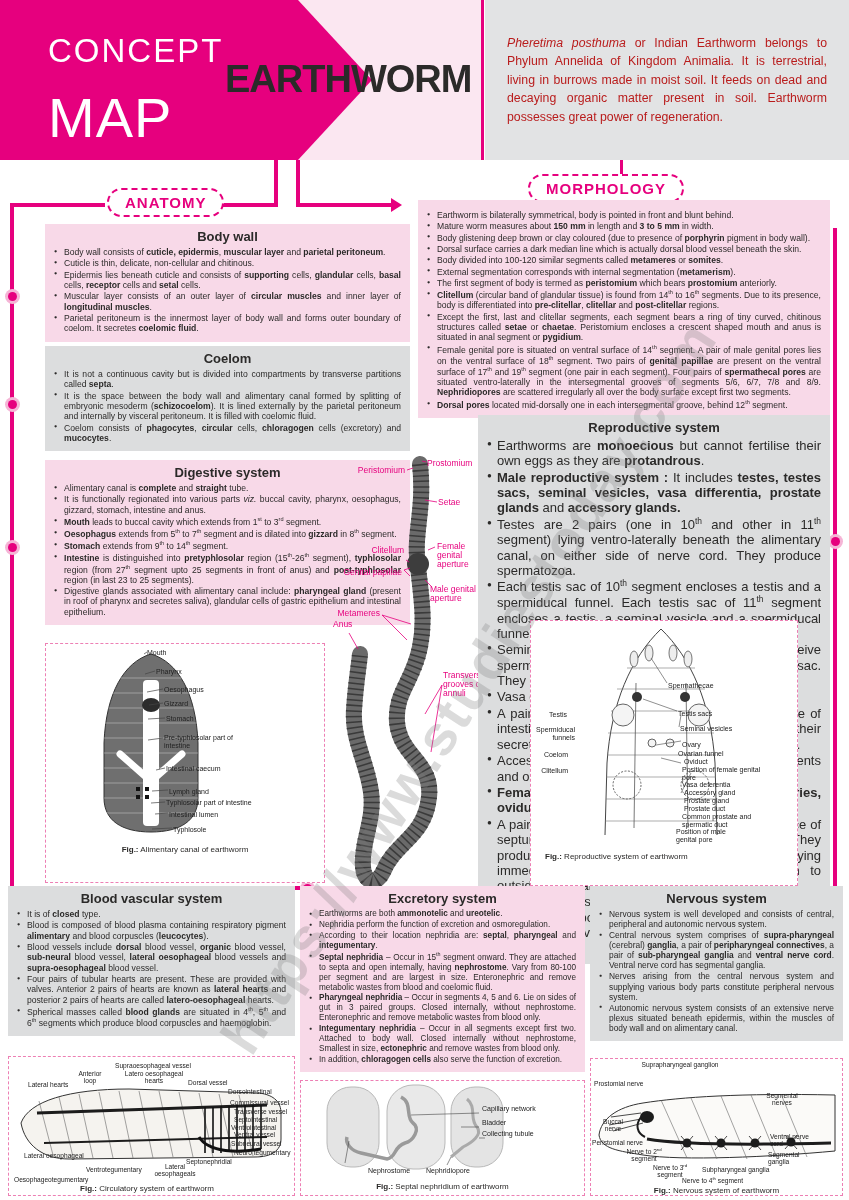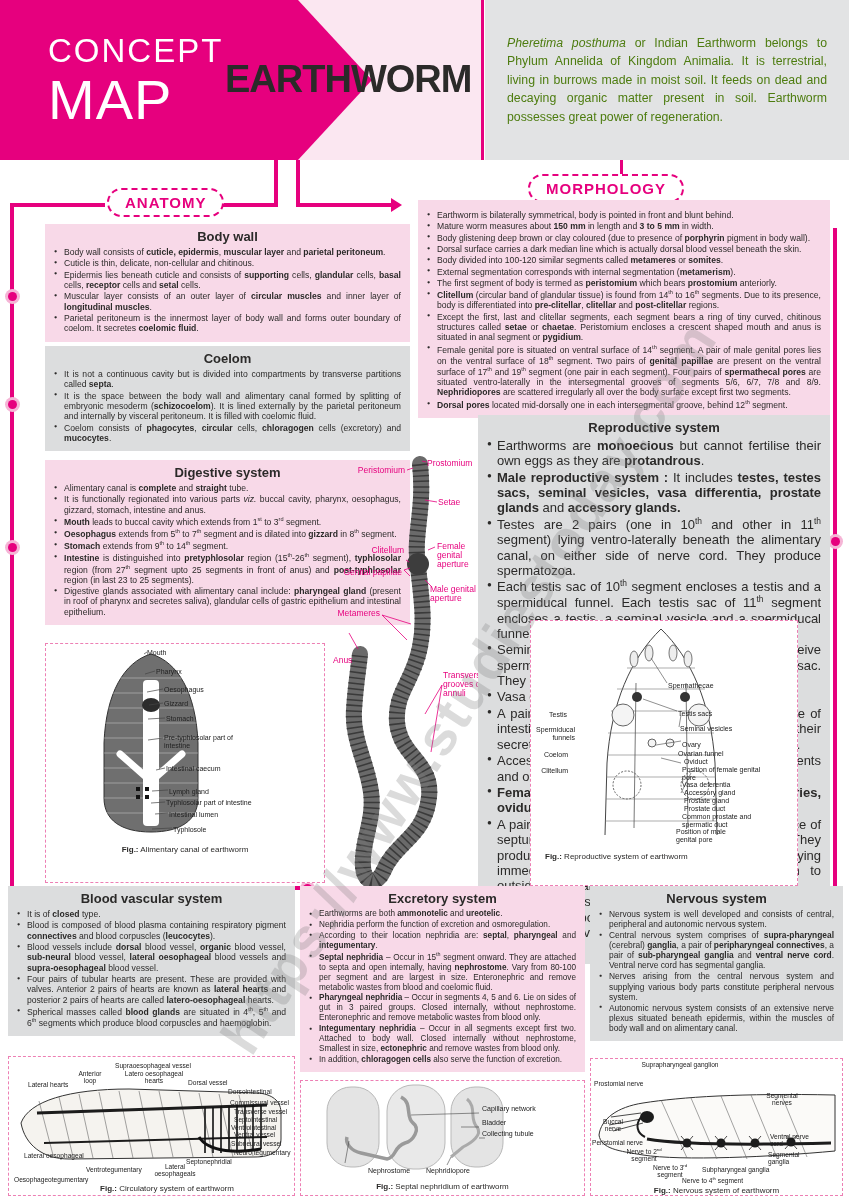--- a/index.html
+++ b/index.html
@@ -6,23 +6,23 @@
   body{font-family:"Liberation Sans",sans-serif;background:#fff;}
   #poster{position:relative;width:849px;height:1200px;background:#fff;overflow:hidden;}
   sup{font-size:0.65em;}
   
   .hdr-pale{position:absolute;left:0;top:0;width:482px;height:160px;background:#FBE7F1;}
   .hdr-gray{position:absolute;left:485px;top:0;width:364px;height:160px;background:#E2E3E4;display:flex;align-items:center;}
   .hdr-div{position:absolute;left:481px;top:0;width:3px;height:160px;background:#E6007E;}
   .chev{position:absolute;left:0;top:0;}
   .brand{position:absolute;left:48px;top:34px;color:#fff;line-height:1;}
   .brand .l1{font-size:33px;letter-spacing:2px;}
-  .brand .l2{font-size:56px;letter-spacing:1px;margin-top:5px;}
+  .brand .l2{font-size:56px;letter-spacing:1px;margin-top:23px;}
   .maintitle{position:absolute;left:225px;top:58px;width:240px;text-align:center;font-size:38px;font-weight:bold;color:#2b2a29;letter-spacing:-1px;}
-  .intro{font-size:12.3px;line-height:1.5;color:#4d7c0f;padding:0 22px;text-align:justify;}
+  .intro{font-size:12.3px;line-height:1.5;color:#b91c1c;padding:0 22px;text-align:justify;}
   .intro i{font-style:italic;}
   
   .cline{position:absolute;background:#E6007E;}
   .cdot{position:absolute;width:9px;height:9px;border-radius:50%;background:#E6007E;box-shadow:0 0 0 3px #F5B5D6;}
   .arrowR{position:absolute;width:0;height:0;border-top:7px solid transparent;border-bottom:7px solid transparent;border-left:11px solid #E6007E;}
   .badge{position:absolute;background:#fff;border:2px dashed #E6007E;border-radius:16px;padding:4px 16px;color:#E6007E;font-weight:bold;font-size:15px;letter-spacing:1px;}
   
   .box{position:absolute;box-sizing:border-box;padding:5px 9px 7px;}
   .box.pink{background:#F8D9E8;}
   .box.gray{background:#DCDDDE;}
@@ -179,21 +179,21 @@
     </g>
   </svg>
   <span class="plab" style="left:427px;top:459px;">Prostomium</span>
   <span class="plab right" style="left:348px;top:466px;width:57px;">Peristomium</span>
   <span class="plab" style="left:438px;top:498px;">Setae</span>
   <span class="plab right" style="left:352px;top:546px;width:52px;">Clitellum</span>
   <span class="plab" style="left:437px;top:542px;width:46px;">Female genital aperture</span>
   <span class="plab right" style="left:334px;top:568px;width:68px;">Genital papillae</span>
   <span class="plab" style="left:430px;top:585px;width:60px;">Male genital aperture</span>
   <span class="plab right" style="left:322px;top:609px;width:58px;">Metameres</span>
-  <span class="plab" style="left:333px;top:656px;">Anus</span>
+  <span class="plab" style="left:333px;top:620px;">Anus</span>
   <span class="plab" style="left:443px;top:671px;width:62px;">Transverse grooves or annuli</span>
 
   <div class="box pink" style="left:418px;top:200px;width:412px;padding-top:10px;">
     <ul class="bullets fs86">
         <li>Earthworm is bilaterally symmetrical, body is pointed in front and blunt behind.</li>
         <li>Mature worm measures about <b>150 mm</b> in length and <b>3 to 5 mm</b> in width.</li>
         <li>Body glistening deep brown or clay coloured (due to presence of <b>porphyrin</b> pigment in body wall).</li>
         <li>Dorsal surface carries a dark median line which is actually dorsal blood vessel beneath the skin.</li>
         <li>Body divided into 100-120 similar segments called <b>metameres</b> or <b>somites</b>.</li>
         <li>External segmentation corresponds with internal segmentation (<b>metamerism</b>).</li>
@@ -277,21 +277,21 @@
   <span class="dlab" style="left:684px;top:797px;">Prostate gland</span>
   <span class="dlab" style="left:684px;top:805px;">Prostate duct</span>
   <span class="dlab" style="left:682px;top:813px;width:88px;">Common prostate and spermatic duct</span>
   <span class="dlab" style="left:676px;top:828px;width:72px;">Position of male genital pore</span>
   <div class="figcap" style="left:545px;top:852px;width:240px;text-align:left;"><b>Fig.:</b> Reproductive system of earthworm</div>
 
   <div class="box gray" style="left:8px;top:886px;width:287px;">
     <h3>Blood vascular system</h3>
     <ul class="bullets fs86">
         <li>It is of <b>closed</b> type.</li>
-        <li>Blood is composed of blood plasma containing respiratory pigment <b>connectives</b> and blood corpuscles (<b>leucocytes</b>).</li>
+        <li>Blood is composed of blood plasma containing respiratory pigment <b>alimentary</b> and blood corpuscles (<b>leucocytes</b>).</li>
         <li>Blood vessels include <b>dorsal</b> blood vessel, <b>organic</b> blood vessel, <b>sub-neural</b> blood vessel, <b>lateral oesophageal</b> blood vessels and <b>supra-oesophageal</b> blood vessel.</li>
         <li>Four pairs of tubular hearts are present. These are provided with valves. Anterior 2 pairs of hearts are known as <b>lateral hearts</b> and posterior 2 pairs of hearts are called <b>latero-oesophageal</b> hearts.</li>
         <li>Spherical masses called <b>blood glands</b> are situated in 4<sup>th</sup>, 5<sup>th</sup> and 6<sup>th</sup> segments which produce blood corpuscles and haemoglobin.</li>
       </ul>
   </div>
 
   <div class="figbox" style="left:8px;top:1056px;width:287px;height:140px;">
     <svg width="285" height="120" style="position:absolute;left:0;top:4px;">
       <path d="M12,62 C20,40 60,28 120,28 L250,32 C266,34 272,42 272,52 L272,78 C272,90 262,96 246,96 L60,98 C34,98 16,84 12,62 Z" fill="#f5f3ef" stroke="#333" stroke-width="1"></path>
       <g stroke="#666" stroke-width="0.6">
@@ -316,21 +316,21 @@
   <span class="dlab small" style="left:234px;top:1116px;">Septointestinal</span>
   <span class="dlab small" style="left:231px;top:1124px;">Ventrointestinal</span>
   <span class="dlab small" style="left:234px;top:1131px;">Ventral vessel</span>
   <span class="dlab small" style="left:231px;top:1140px;">Subneural vessel</span>
   <span class="dlab small" style="left:234px;top:1149px;">Neuro tegumentary</span>
   <span class="dlab small" style="left:186px;top:1158px;">Septonephridial</span>
   <span class="dlab small" style="left:24px;top:1152px;">Lateral oesophageal</span>
   <span class="dlab small" style="left:86px;top:1166px;">Ventrotegumentary</span>
   <span class="dlab small center" style="left:152px;top:1163px;width:46px;">Lateral oesophageals</span>
   <span class="dlab small" style="left:14px;top:1176px;">Oesophageotegumentary</span>
-  <div class="figcap" style="left:36px;top:1184px;width:262px;"><b>Fig.:</b> Circulatory system of earthworm</div>
+  <div class="figcap" style="left:16px;top:1184px;width:262px;"><b>Fig.:</b> Circulatory system of earthworm</div>
 
   <div class="box pink" style="left:300px;top:886px;width:285px;">
     <h3>Excretory system</h3>
     <ul class="bullets fs82">
         <li>Earthworms are both <b>ammonotelic</b> and <b>ureotelic</b>.</li>
         <li>Nephridia perform the function of excretion and osmoregulation.</li>
         <li>According to their location nephridia are: <b>septal</b>, <b>pharyngeal</b> and <b>integumentary</b>.</li>
         <li><b>Septal nephridia</b> – Occur in 15<sup>th</sup> segment onward. They are attached to septa and open internally, having <b>nephrostome</b>.  Vary from 80-100 per segment and are largest in size. Enteronephric and remove metabolic wastes from blood and coelomic fluid.</li>
         <li><b>Pharyngeal nephridia</b> – Occur in segments 4, 5 and 6.  Lie on sides of gut in 3 paired groups. Closed internally, without nephrostome. Enteronephric and remove metabolic wastes from blood only.</li>
         <li><b>Integumentary nephridia</b> – Occur in all segments except first two. Attached to body wall. Closed internally without nephrostome, Smallest in size, <b>ectonephric</b> and remove wastes from blood only.</li>

